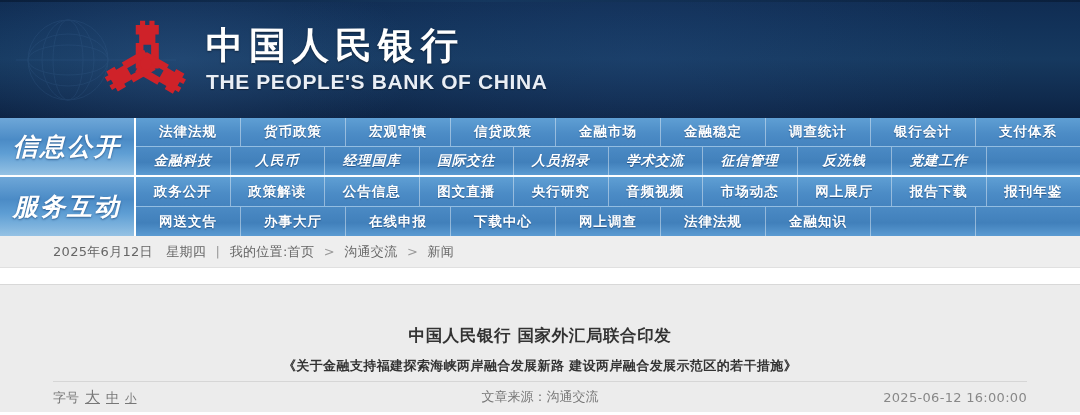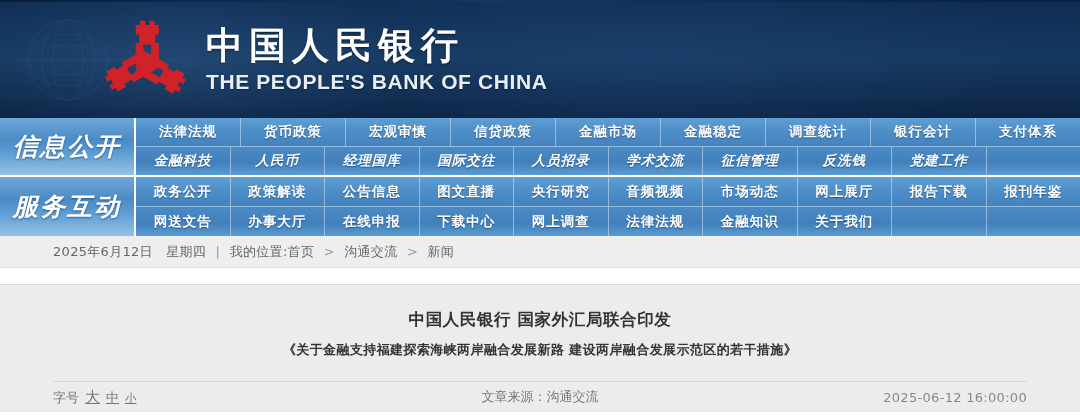--- a/index.html
+++ b/index.html
@@ -102,21 +102,21 @@
   
   .article{
     width:1080px; height:128px; background:#ececec;
     border-top:1px solid #d8d8d8; position:relative;
   }
   .article-inner{
     margin:0 53px; height:100%;
     display:flex; flex-direction:column; align-items:center;
   }
   .title-block{
-    padding-top:23px; text-align:center; width:100%;
+    padding-top:23px; text-align:center; width:100%;margin-top:16px;
   }
   .title-line1{
     font-size:16.5px; font-weight:700; color:#333333; letter-spacing:.6px;
     line-height:1.5;
     font-family:"DejaVu Sans","Liberation Sans",sans-serif;
   }
   .title-line2{
     margin-top:7px; font-size:13px; font-weight:700; color:#333333;
     letter-spacing:.4px; line-height:1.5;
     font-family:"DejaVu Sans","Liberation Sans",sans-serif;
@@ -238,21 +238,20 @@
         <div class="nav-cell">报刊年鉴</div>
       </div>
       <div class="nav-row r4">
         <div class="nav-cell">网送文告</div>
         <div class="nav-cell">办事大厅</div>
         <div class="nav-cell">在线申报</div>
         <div class="nav-cell">下载中心</div>
         <div class="nav-cell">网上调查</div>
         <div class="nav-cell">法律法规</div>
         <div class="nav-cell">金融知识</div>
-        <div class="nav-cell">关于我们</div>
         <div class="nav-cell empty"></div>
         <div class="nav-cell empty"></div>
       </div>
     </div>
   </div>
 </div>
 
 <div class="crumb-bar">
   <div class="crumb">
     <span>2025年6月12日</span>

